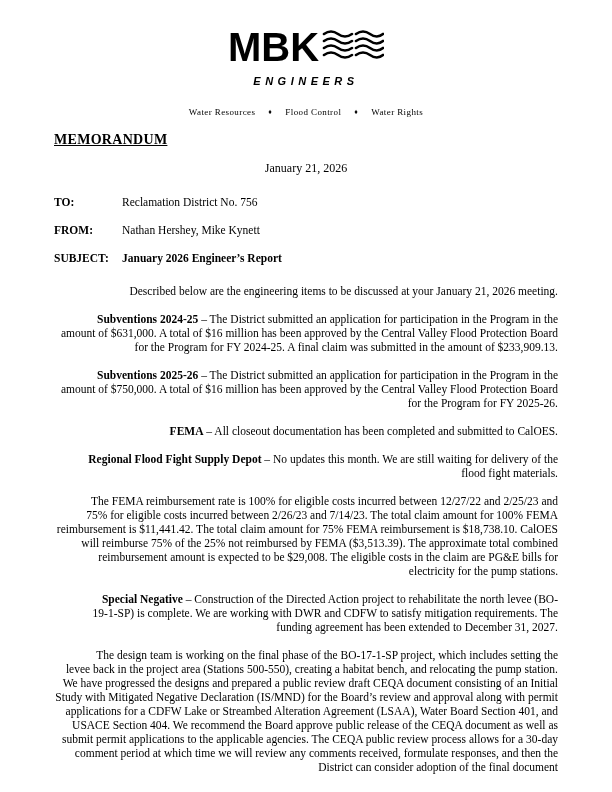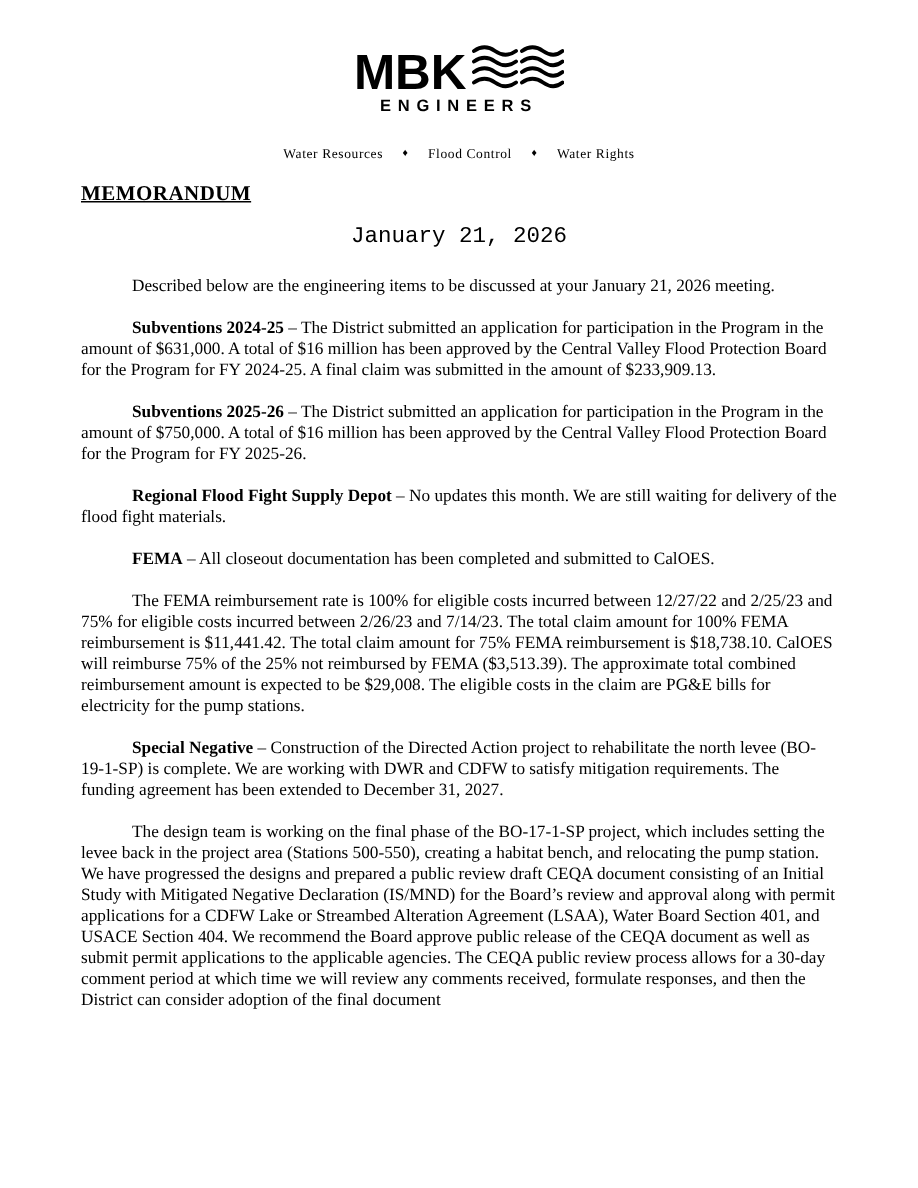--- a/index.html
+++ b/index.html
@@ -6,43 +6,43 @@
   .page {
     width: 612px; height: 792px; margin: 0 auto; background: #ffffff;
     box-sizing: border-box; padding: 30px 54px 0 54px; overflow: hidden;
     font-family: "Liberation Serif", serif; color: #000;
   }
   
   .logo { text-align: center; }
   .logo-row { display: inline-flex; align-items: center; gap: 3px; }
   .brand {
     font-family: "Liberation Sans", sans-serif; font-weight: bold;
-    font-size: 33px; line-height: 26px; letter-spacing: 0px;
+    font-size: 40px; line-height: 26px; letter-spacing: 0px;
   }
   .waves { display: inline-block; }
   .engineers {
-    font-family: "Liberation Sans", sans-serif; font-weight: bold;
-    font-size: 11px; letter-spacing: 4.5px; margin-top: 0; line-height: 12px;
+    font-family: "Liberation Sans", sans-serif; font-style: italic; font-weight: bold;
+    font-size: 11px; letter-spacing: 4.5px; margin-top: 10px; line-height: 12px;
   }
   .tagline { font-size: 9px; margin-top: 20px; line-height: 10px; letter-spacing: 0.4px; }
   .diamond { display: inline-block; margin: 0 13px; font-size: 7px; vertical-align: 1px; }
   
   .memo-title {
     text-align: left; font-weight: bold; font-size: 14px;
     text-decoration: underline; margin-top: 15px; letter-spacing: 0.3px; line-height: 16px;
   }
-  .memo-date { text-align: center; font-size: 15px; margin-top: 13px; line-height: 14px; font-family: Liberation Mono, monospace; }
+  .memo-date { text-align: center; font-size: 12px; margin-top: 13px; line-height: 14px; }
   
   .fields { margin-top: 20px; }
   .field { display: flex; font-size: 11.5px; line-height: 14px; margin-bottom: 14px; }
   .field-label { font-weight: bold; width: 68px; flex: 0 0 68px; }
   .field-value { }
   .field-value.bold { font-weight: bold; }
   
-  .bodytext { margin-top: 19px; font-size: 11.5px; line-height: 14px; text-align: left; }
+  .bodytext { margin-top: 19px; font-size: 11.5px; line-height: 14px; text-align: right; }
   .bodytext p { margin: 0 0 14px 0; }
   .lead { font-weight: bold; margin-left: 34px; }
 </style>
 </head>
 <body>
 
 <div class="page">
 
   <div class="logo">
     <div class="logo-row">
@@ -60,25 +60,39 @@
     </div>
     <div class="engineers">ENGINEERS</div>
     <div class="tagline">
       <span>Water Resources</span><span class="diamond">♦</span><span>Flood Control</span><span class="diamond">♦</span><span>Water Rights</span>
     </div>
   </div>
 
   <div class="memo-title">MEMORANDUM</div>
   <div class="memo-date">January 21, 2026</div>
 
+  <div class="fields">
+    <div class="field">
+      <span class="field-label">TO:</span>
+      <span class="field-value">Reclamation District No. 756</span>
+    </div>
+    <div class="field">
+      <span class="field-label">FROM:</span>
+      <span class="field-value">Nathan Hershey, Mike Kynett</span>
+    </div>
+    <div class="field">
+      <span class="field-label">SUBJECT:</span>
+      <span class="field-value bold">January 2026 Engineer’s Report</span>
+    </div>
+  </div>
 
   <div class="bodytext">
     <p><span class="lead"></span><span>Described below are the engineering items to be discussed at your January 21, 2026 meeting.</span></p>
     <p><span class="lead">Subventions 2024-25</span><span> – The District submitted an application for participation in the Program in the amount of $631,000. A total of $16 million has been approved by the Central Valley Flood Protection Board for the Program for FY 2024-25. A final claim was submitted in the amount of $233,909.13.</span></p>
     <p><span class="lead">Subventions 2025-26</span><span> – The District submitted an application for participation in the Program in the amount of $750,000. A total of $16 million has been approved by the Central Valley Flood Protection Board for the Program for FY 2025-26.</span></p>
+    <p><span class="lead">FEMA</span><span> – All closeout documentation has been completed and submitted to CalOES.</span></p>
     <p><span class="lead">Regional Flood Fight Supply Depot</span><span> – No updates this month. We are still waiting for delivery of the flood fight materials.</span></p>
-    <p><span class="lead">FEMA</span><span> – All closeout documentation has been completed and submitted to CalOES.</span></p>
     <p><span class="lead"></span><span>The FEMA reimbursement rate is 100% for eligible costs incurred between 12/27/22 and 2/25/23 and 75% for eligible costs incurred between 2/26/23 and 7/14/23.  The total claim amount for 100% FEMA reimbursement is $11,441.42.  The total claim amount for 75% FEMA reimbursement is $18,738.10. CalOES will reimburse 75% of the 25% not reimbursed by FEMA ($3,513.39). The approximate total combined reimbursement amount is expected to be $29,008. The eligible costs in the claim are PG&amp;E bills for electricity for the pump stations.</span></p>
     <p><span class="lead">Special Negative</span><span> – Construction of the Directed Action project to rehabilitate the north levee (BO-19-1-SP) is complete. We are working with DWR and CDFW to satisfy mitigation requirements. The funding agreement has been extended to December 31, 2027.</span></p>
     <p><span class="lead"></span><span>The design team is working on the final phase of the BO-17-1-SP project, which includes setting the levee back in the project area (Stations 500-550), creating a habitat bench, and relocating the pump station. We have progressed the designs and prepared a public review draft CEQA document consisting of an Initial Study with Mitigated Negative Declaration (IS/MND) for the Board’s review and approval along with permit applications for a CDFW Lake or Streambed Alteration Agreement (LSAA), Water Board Section 401, and USACE Section 404.  We recommend the Board approve public release of the CEQA document as well as submit permit applications to the applicable agencies. The CEQA public review process allows for a 30-day comment period at which time we will review any comments received, formulate responses, and then the District can consider adoption of the final document</span></p>
   </div>
 
 </div>
 
 </body></html>

